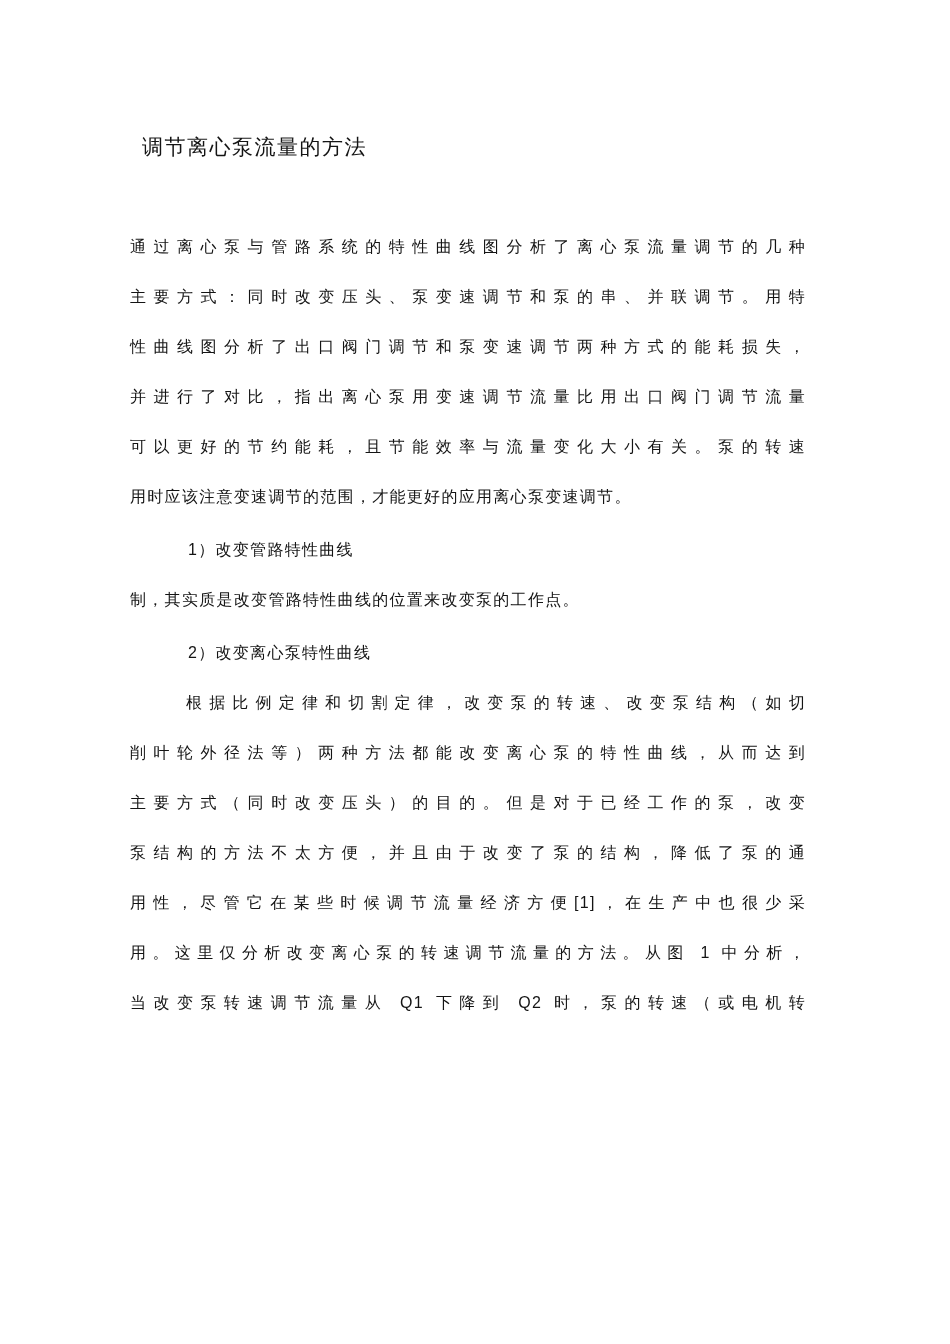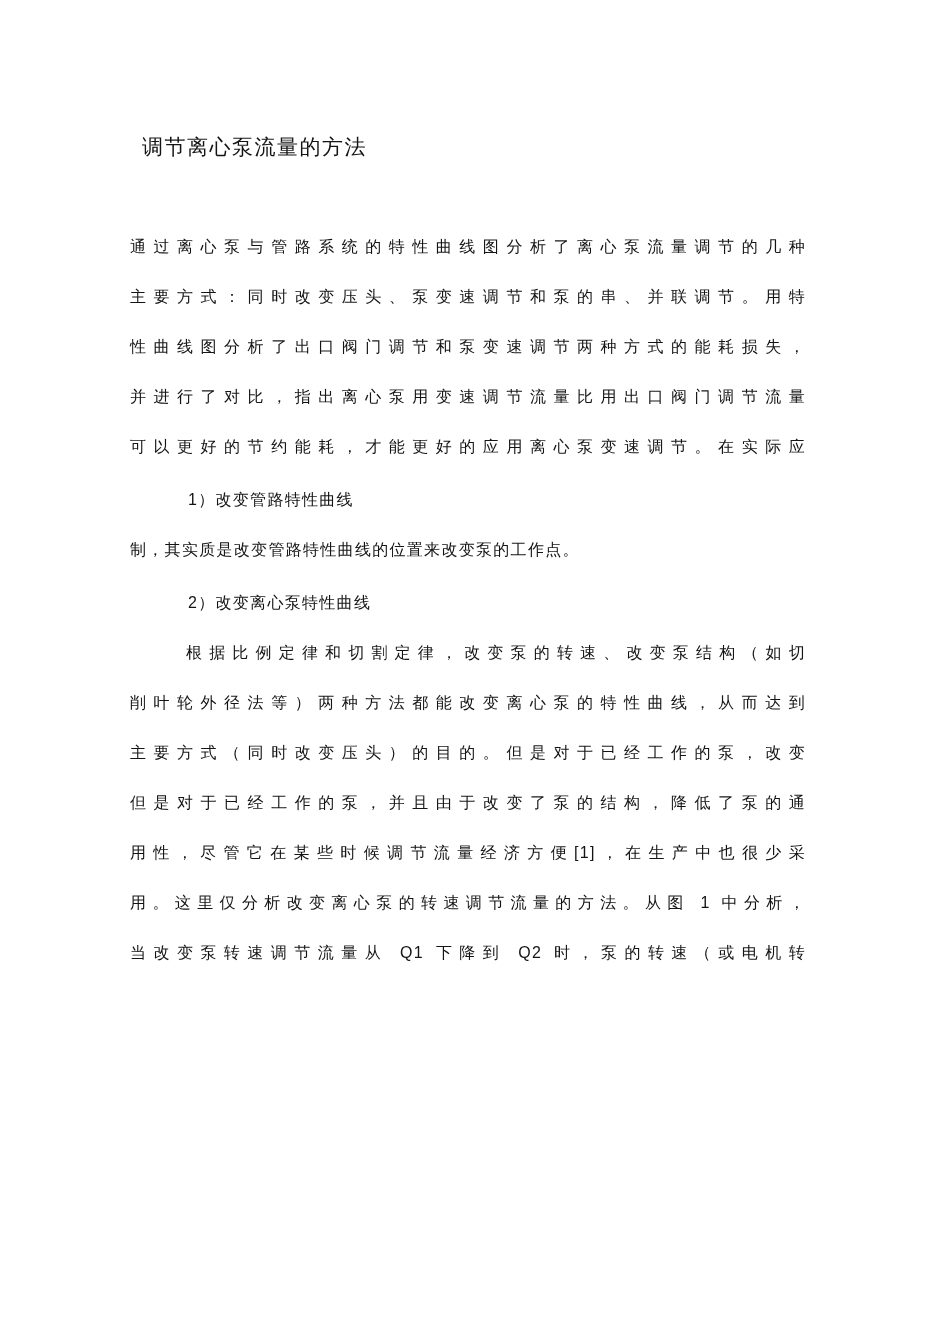--- a/index.html
+++ b/index.html
@@ -61,31 +61,32 @@
 
 <div class="page">
   <div class="doc">
     <div class="title">调节离心泵流量的方法</div>
     <div id="blocks">
         <div class="paragraph">
           <div class="line stretch">通过离心泵与管路系统的特性曲线图分析了离心泵流量调节的几种</div>
           <div class="line stretch">主要方式：同时改变压头、泵变速调节和泵的串、并联调节。用特</div>
           <div class="line stretch">性曲线图分析了出口阀门调节和泵变速调节两种方式的能耗损失，</div>
           <div class="line stretch">并进行了对比，指出离心泵用变速调节流量比用出口阀门调节流量</div>
-          <div class="line stretch">可以更好的节约能耗，才能更好的应用离心泵变速调节。在实际应</div>
+          <div class="line stretch">可以更好的节约能耗，且节能效率与流量变化大小有关。泵的转速</div>
+          <div class="line">用时应该注意变速调节的范围，才能更好的应用离心泵变速调节。</div>
         </div>
         <div class="line subheading">1）改变管路特性曲线</div>
         <div class="paragraph">
           <div class="line">制，其实质是改变管路特性曲线的位置来改变泵的工作点。</div>
         </div>
         <div class="line subheading">2）改变离心泵特性曲线</div>
         <div class="paragraph">
           <div class="line stretch first-indent">根据比例定律和切割定律，改变泵的转速、改变泵结构（如切</div>
           <div class="line stretch">削叶轮外径法等）两种方法都能改变离心泵的特性曲线，从而达到</div>
           <div class="line stretch">主要方式（同时改变压头）的目的。但是对于已经工作的泵，改变</div>
-          <div class="line stretch">但是对于已经工作的泵，并且由于改变了泵的结构，降低了泵的通</div>
+          <div class="line stretch">泵结构的方法不太方便，并且由于改变了泵的结构，降低了泵的通</div>
           <div class="line stretch">用性，尽管它在某些时候调节流量经济方便[1]，在生产中也很少采</div>
           <div class="line stretch">用。这里仅分析改变离心泵的转速调节流量的方法。从图 1 中分析，</div>
           <div class="line stretch">当改变泵转速调节流量从 Q1 下降到 Q2 时，泵的转速（或电机转</div>
         </div>
       </div>
   </div>
 </div>
 
 </body></html>

